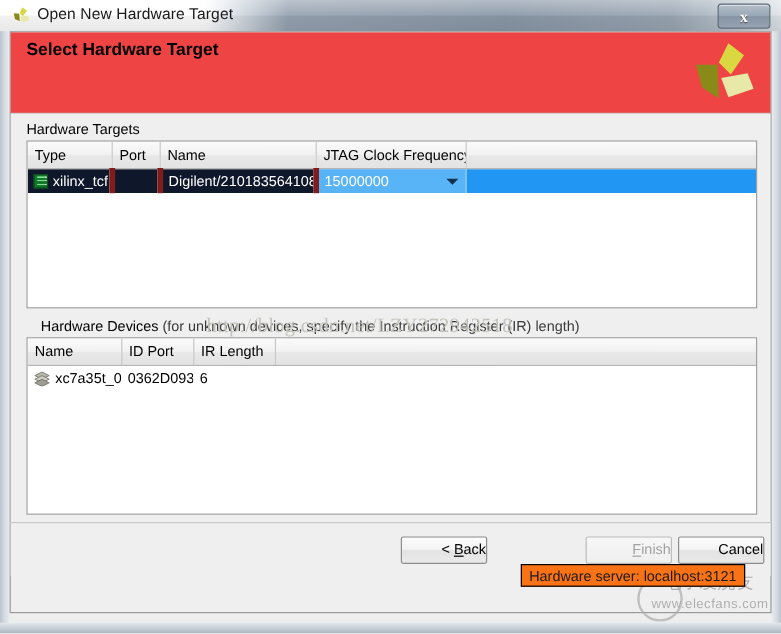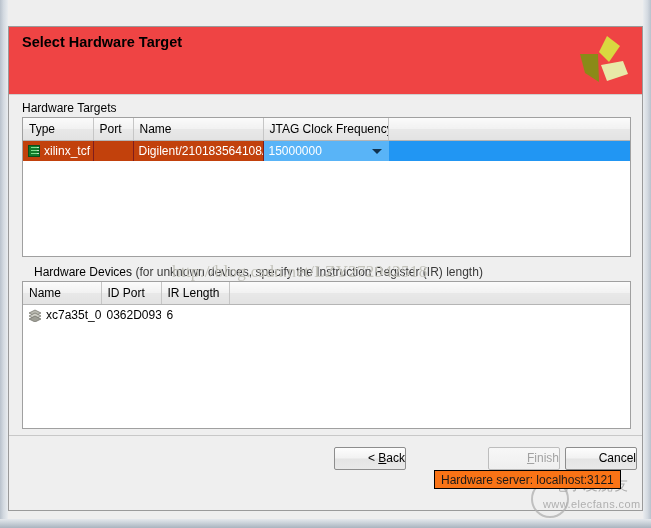--- a/index.html
+++ b/index.html
@@ -184,23 +184,23 @@
   }
   table.grid td {
     padding: 1px 0 1px 5px;
     height: 18px;
     white-space: nowrap;
     overflow: hidden;
     border-right: 1px solid transparent;
     vertical-align: middle;
   }
   tr.selected td {
-    background: #c2410c;
+    background: #0f172a;
     color: #ffffff;
-    border-right: 1px solid #7f1d1d;
+    border-right: 5px solid #7f1d1d;
   }
   tr.selected td.cell-combo {
     background: #59b4f7;
     border-right: 1px solid #59b4f7;
     position: relative;
     padding-right: 16px;
   }
   tr.selected td.cell-filler {
     background: #2196f3;
     border-right: none;
@@ -363,20 +363,35 @@
 </style>
 </head>
 <body>
 
 <div id="window">
 
   <div class="frame-left"></div>
   <div class="frame-right"></div>
   <div class="frame-bottom"></div>
 
+  <div id="titlebar">
+    <div id="titlebar-inner"></div>
+
+    <svg id="title-icon" viewBox="0 0 17 17">
+      <polygon points="9.5,1 13.5,4 10,8.5 7.5,6" fill="#d9d840"></polygon>
+      <polygon points="2.5,6 7,6.5 7.5,12.5 3.5,11" fill="#8a8a18"></polygon>
+      <polygon points="8,9 14,8 15.5,12 9.5,13.5" fill="#e8e9a8"></polygon>
+    </svg>
+
+    <div id="title-text">Open New Hardware Target</div>
+
+    <div id="close-btn">
+      <div class="x">x</div>
+    </div>
+  </div>
 
   <div id="dialog">
 
     <div id="header">
       <div id="header-title">Select Hardware Target</div>
       <svg id="header-logo" viewBox="0 0 58 58">
         <polygon points="33,4 46,14 35,30 25,20" fill="#d9d840"></polygon>
         <polygon points="6,22 24,22 25,50 11,41" fill="#8a8a18"></polygon>
         <polygon points="27,33 49,29 54,42 33,49" fill="#e8e9a8"></polygon>
       </svg>

